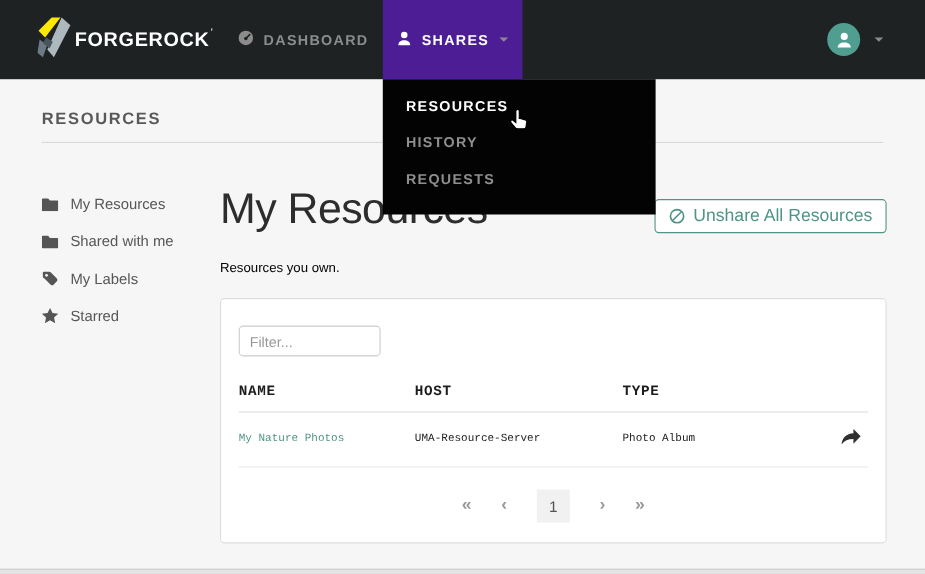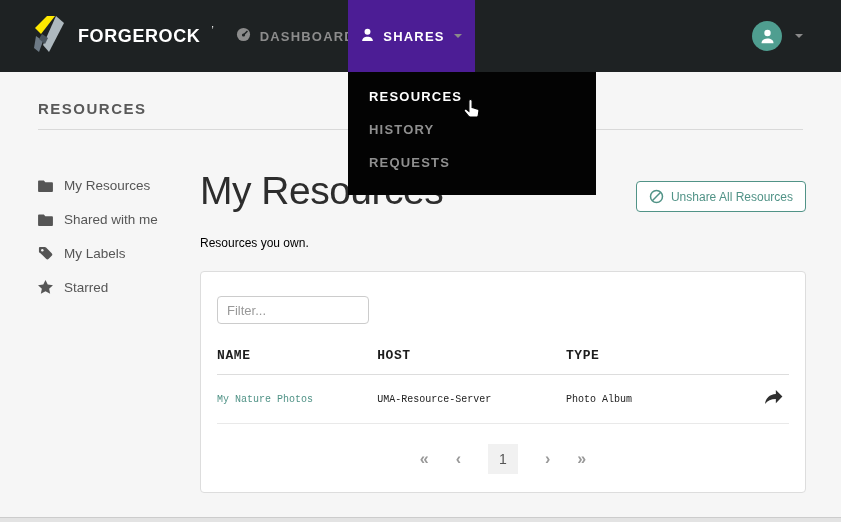--- a/index.html
+++ b/index.html
@@ -5,21 +5,21 @@
   * { box-sizing: border-box; }
   html,body { margin:0; padding:0; }
   body {
     width:841px; height:522px; position:relative; overflow:hidden;
     background:#f6f6f6;
     font-family:"Liberation Sans", sans-serif;
   }
 
   
   .navbar { height:72px; background:#1e2223; display:flex; align-items:center; position:relative; z-index:5; }
-  .brand { display:flex; align-items:center; gap:10px; padding-left:34px; cursor:pointer; }
+  .brand { display:flex; align-items:center; padding-left:34px; cursor:pointer; }
   .brand-text { color:#fff; font-size:18px; font-weight:bold; letter-spacing:.6px; }
   .brand-mark { color:#fff; font-size:10px; display:inline-block; transform:translateY(-6px); margin-left:1px; }
   .nav-dashboard { display:flex; align-items:center; gap:9px; margin-left:22px; color:#8c8c8c; font-size:13px; font-weight:bold; letter-spacing:1.2px; cursor:pointer; }
   .nav-shares { position:absolute; left:348px; top:0; height:72px; width:127px; background:#4c1d95; display:flex; align-items:center; justify-content:center; gap:9px; color:#fff; font-size:13px; font-weight:bold; letter-spacing:1.2px; cursor:pointer; }
   .caret-down { width:0; height:0; border-left:4px solid transparent; border-right:4px solid transparent; border-top:4px solid #8a8a8a; }
   .nav-right { margin-left:auto; display:flex; align-items:center; gap:13px; padding-right:38px; }
   .avatar { width:30px; height:30px; border-radius:50%; background:#4f9e90; display:flex; align-items:center; justify-content:center; cursor:pointer; }
 
   
   .dropdown { position:absolute; left:348px; top:72px; width:248px; background:#030303; padding:8px 0 16px; z-index:10; }
@@ -34,25 +34,25 @@
 
   
   .content { display:flex; padding:0 35px 0 38px;justify-content:flex-end; }
   .sidebar { width:162px; padding-top:38px; flex-shrink:0; }
   .side-item { display:flex; align-items:center; gap:11px; height:34px; color:#565656; font-size:13.5px; cursor:pointer; }
   .side-item svg { flex-shrink:0; }
 
   .main { flex:1; min-width:0; }
   .main-header { display:flex; justify-content:space-between; align-items:flex-start; margin-top:40px; }
   .page-title { margin:0; font-size:39px; font-weight:400; color:#2d2d2d; letter-spacing:-0.5px; line-height:42px; }
-  .unshare-btn { margin-top:11px; height:31px; display:flex; align-items:center; gap:7px; background:#fff; border:1px solid #519387; border-radius:4px; color:#519387; font-size:12px; padding:0 12px; cursor:pointer; font-family:inherit; }
+  .unshare-btn { margin-top:11px; height:31px; display:flex; align-items:center; gap:7px; background:#fff; border:1px solid #519387; border-radius:4px; color:#519387; font-size:16px; padding:0 12px; cursor:pointer; font-family:inherit; }
   .subtitle { margin-top:24px; font-size:12px; color:#000000; }
 
   .panel { margin-top:21px; background:#fff; border:1px solid #ddd; border-radius:4px; padding:24px 16px 18px; }
-  .filter-input { width:152px; height:28px; padding:4px 9px; border:1px solid #ccc; border-radius:4px; font-size:13px; font-family:inherit; color:#555; outline:none; }
+  .filter-input { width:129px; height:28px; padding:4px 9px; border:1px solid #ccc; border-radius:4px; font-size:13px; font-family:inherit; color:#555; outline:none; }
   .filter-input::placeholder { color:#999; }
 
   table { width:100%; border-collapse:collapse; margin-top:13px;font-family:Liberation Mono, monospace; }
   th { text-align:left; font-size:13px; color:#1d1d1d; letter-spacing:.6px; padding:11px 0 11px; border-bottom:1px solid #dddddd; font-weight:bold; }
   td { font-size:10px; color:#222; padding:15px 0 15px; border-bottom:1px solid #e9e9e9; }
   .col-name { width:28%; }
   .col-host { width:33%; }
   .col-type { width:28%; }
   .col-action { width:11%; }
   .resource-link { color:#519387; text-decoration:none; cursor:pointer; }

